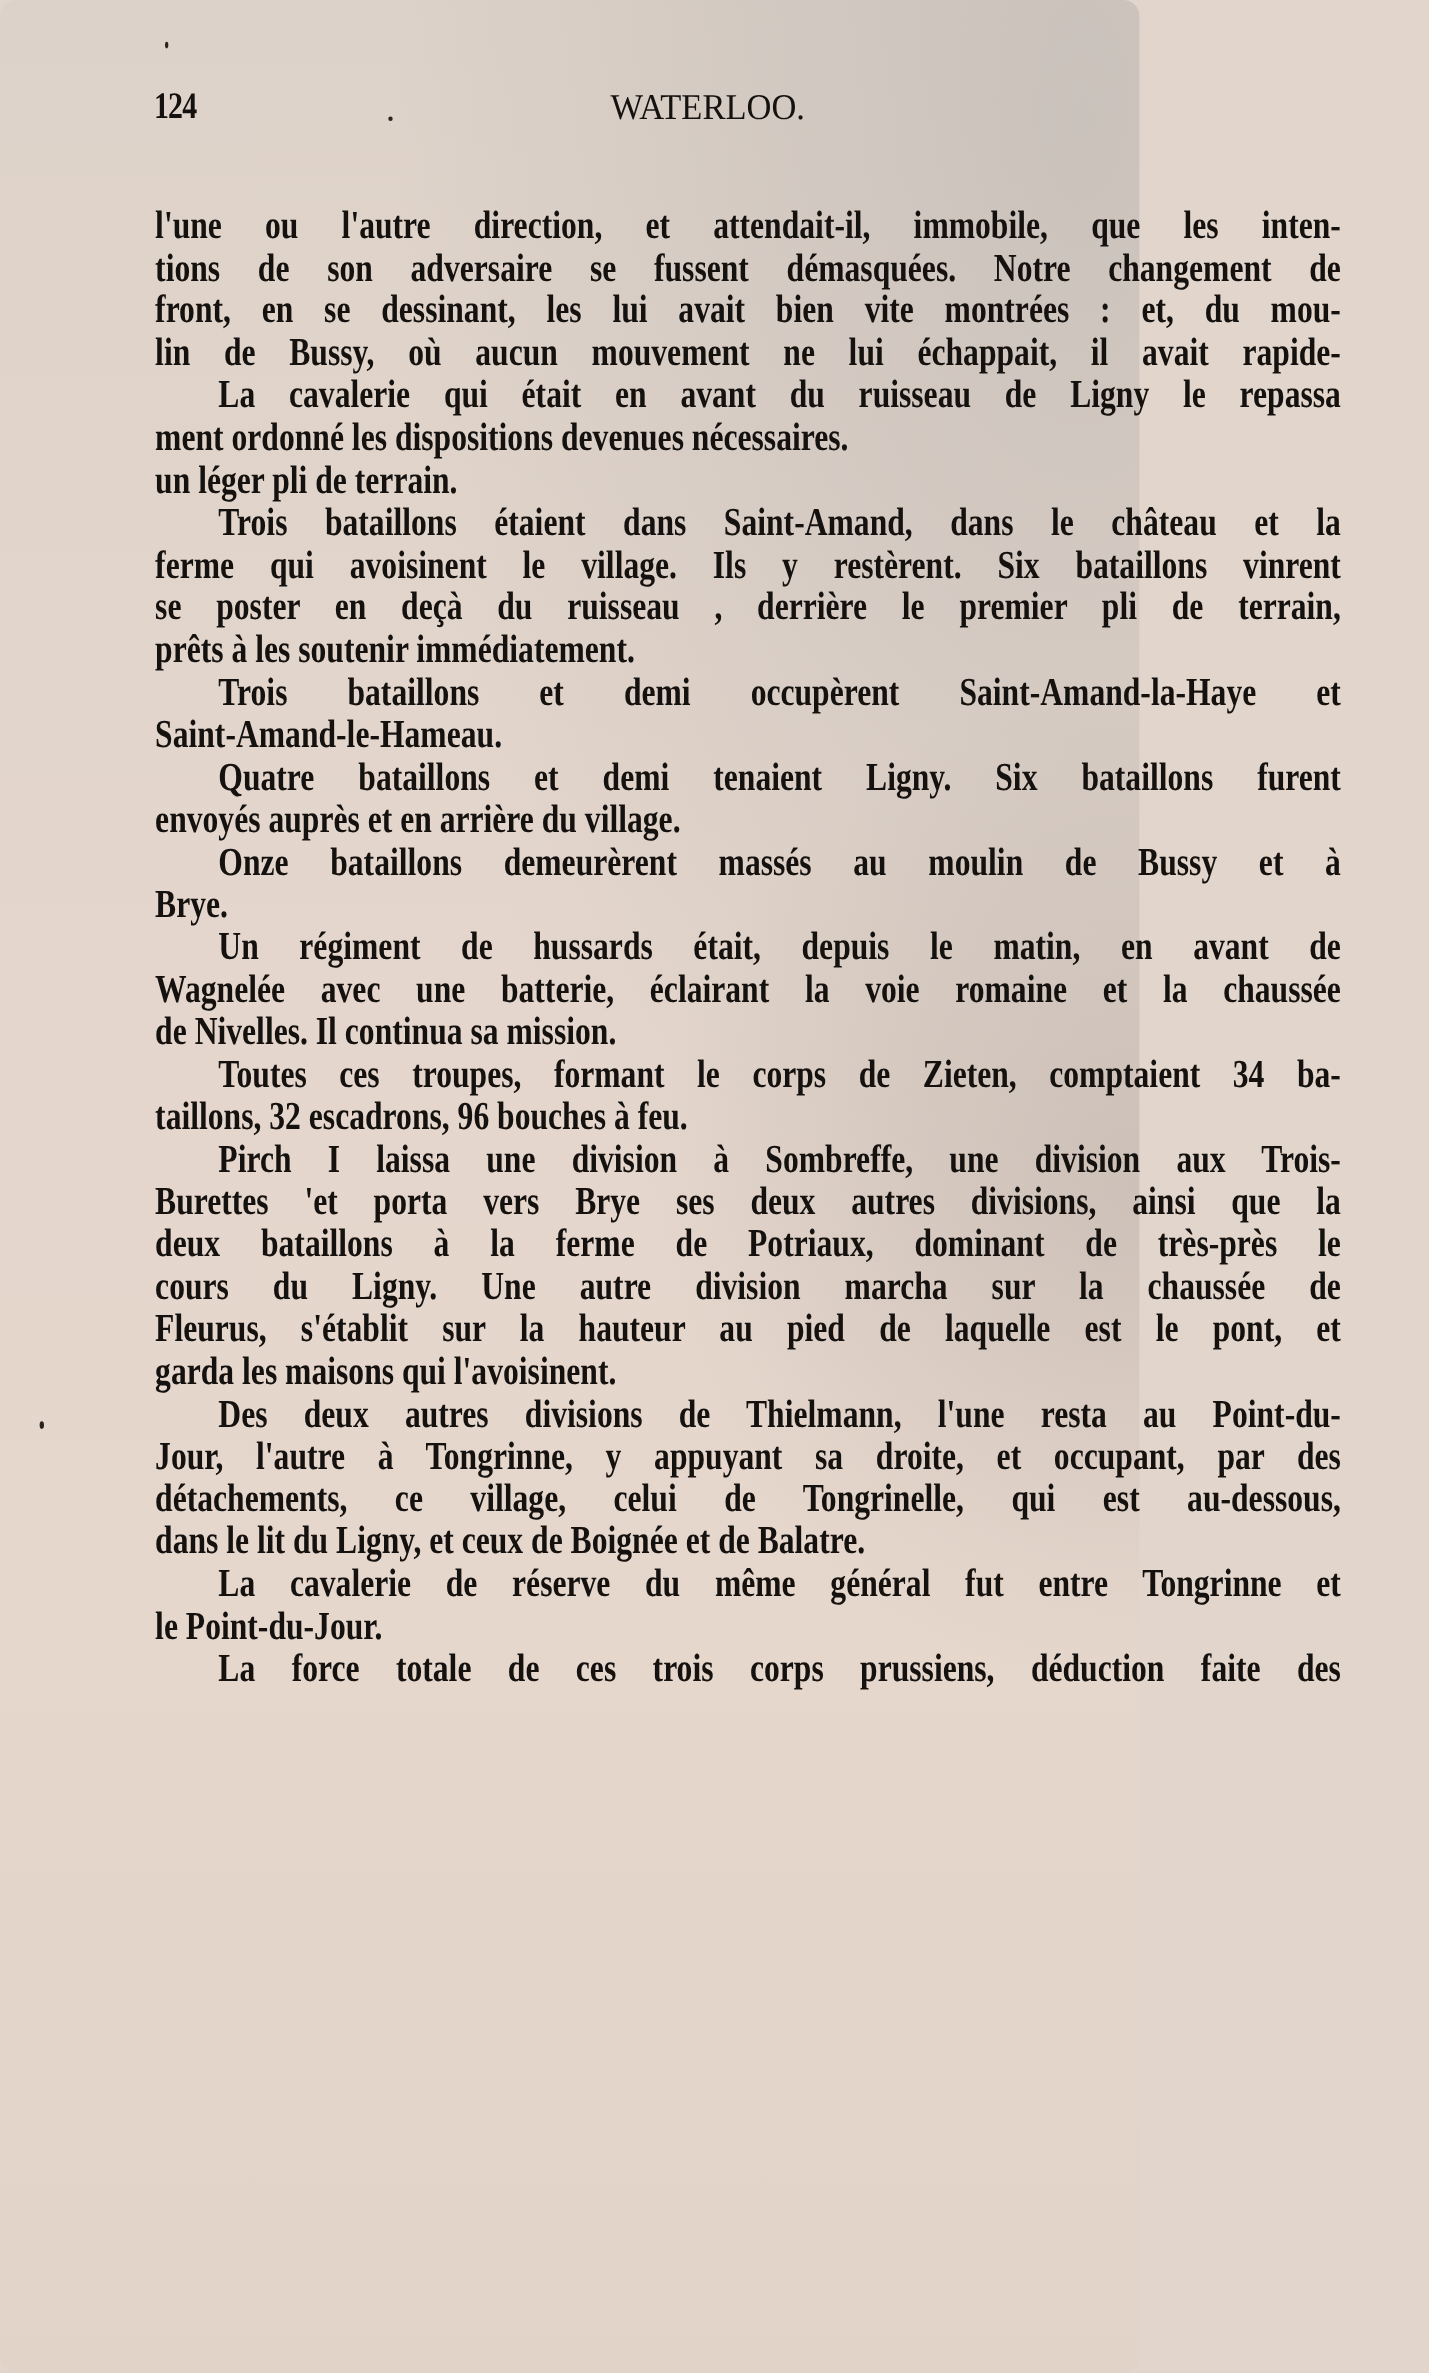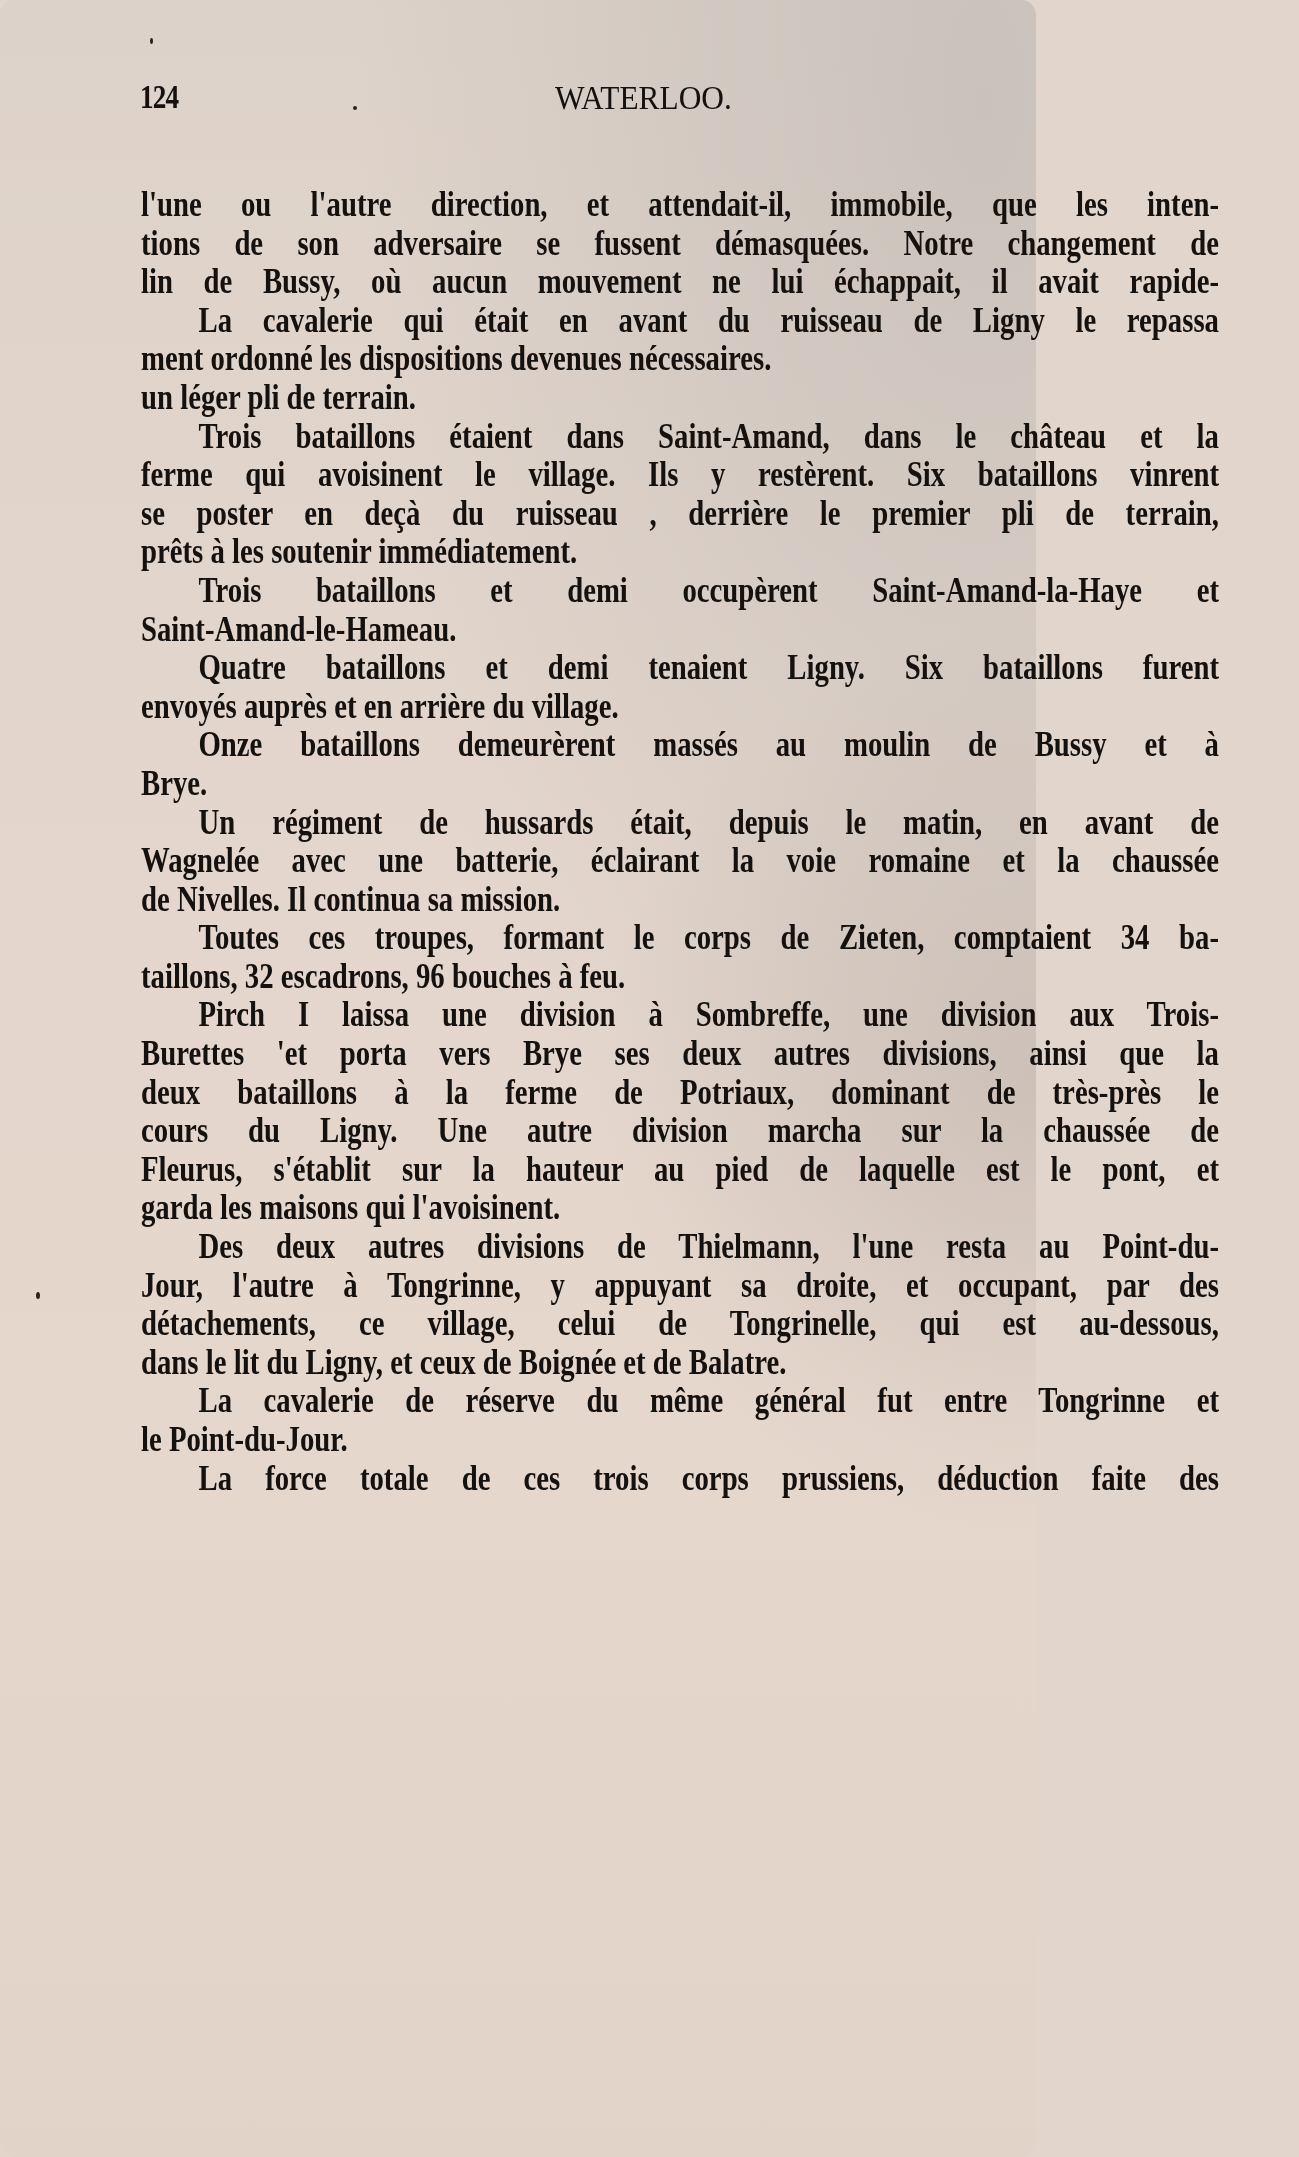--- a/index.html
+++ b/index.html
@@ -105,20 +105,23 @@
   </div>
 
   <div class="body-text" id="body-text">
       <div class="line">
         <span class="line-inner">l'une ou l'autre direction,  et attendait-il,  immobile,  que  les inten-</span>
       </div>
       <div class="line">
         <span class="line-inner">tions de  son adversaire se fussent démasquées. Notre changement de</span>
       </div>
       <div class="line">
+        <span class="line-inner">front, en se dessinant, les lui avait  bien  vite montrées : et, du mou-</span>
+      </div>
+      <div class="line">
         <span class="line-inner">lin de Bussy, où aucun mouvement ne lui échappait, il avait rapide-</span>
       </div>
       <div class="line indent">
         <span class="line-inner">La cavalerie qui était en avant du  ruisseau de Ligny le repassa</span>
       </div>
       <div class="line last">
         <span class="line-inner">ment ordonné les dispositions devenues nécessaires.</span>
       </div>
       <div class="line last">
         <span class="line-inner">un léger pli de terrain.</span>

